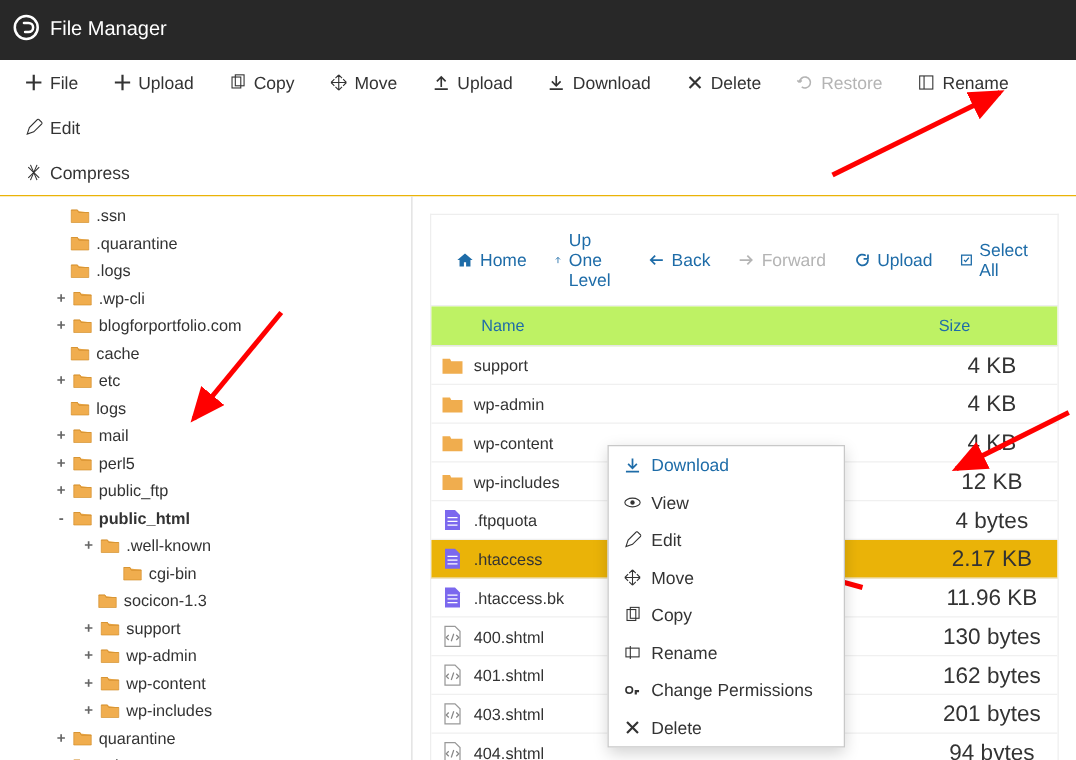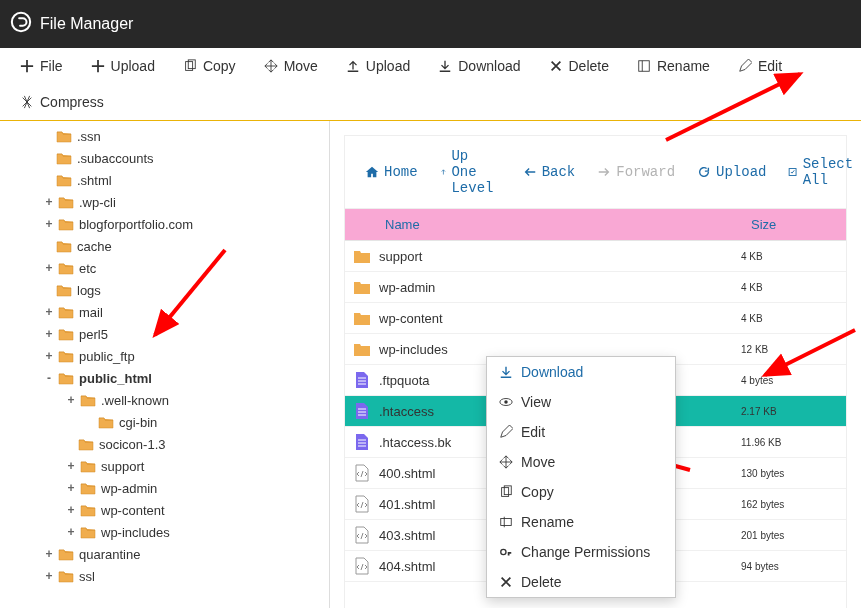--- a/index.html
+++ b/index.html
@@ -26,35 +26,35 @@
   .tnode { display:flex; align-items:center; height:22px; font-size:13px; cursor:pointer; white-space:nowrap; }
   .tnode .tw { width:14px; text-align:center; color:#666; font-weight:bold; font-size:12px; margin-right:2px; }
   .tnode .twspacer { width:14px; display:inline-block; }
   .tnode .fi { width:16px; height:14px; margin-right:5px; flex-shrink:0; }
   .tnode .lbl { color:#333; }
   .tnode.sel .lbl { font-weight:bold; }
   .foldericon { fill:#f0ad4e; stroke:#d08a24; stroke-width:.5; }
 
   
   .ctbar { display:flex; gap:2px; padding:8px 10px; border-bottom:1px solid #eee; background:#fff; margin:14px 14px 0 14px; border:1px solid #eee; border-bottom:none;}
-  .cbtn { display:inline-flex; align-items:center; gap:5px; color:#1e6ca8; padding:4px 10px; cursor:pointer; font-size:14px;font-family:Liberation Mono, monospace; }
+  .cbtn { display:inline-flex; align-items:center; gap:5px; color:#1e6ca8; padding:4px 10px; cursor:pointer; font-size:14px; }
   .cbtn.disabled { color:#b4b4b4; cursor:default;align-items:center; }
   .cbtn svg { width:14px; height:14px; }
 
   
   .tbl { margin:0 14px; border:1px solid #eee; overflow:hidden;}
-  .thead { display:flex; background:#f9a8d4; border-bottom:1px solid #e5e5e5; }
+  .thead { display:flex; background:#bef264; border-bottom:1px solid #e5e5e5; }
   .thead .th { padding:8px 10px; color:#1e6ca8; font-size:13px; cursor:pointer;}
   .thname { flex:0 0 396px; padding-left:40px !important;}
   .thsize { flex:1; }
   .trow { display:flex; align-items:center; height:31px; border-bottom:1px solid #f0f0f0; }
-  .trow.sel { background:#14b8a6; }
+  .trow.sel { background:#eab308; }
   .trow .cicon { width:34px; display:flex; justify-content:center; }
   .trow .cname { flex:0 0 362px; font-size:13px;}
-  .trow .csize { flex:1; font-size:10px;}
+  .trow .csize { flex:1; font-size:18px;text-align:center;}
   .trow svg { width:18px; height:18px; }
   .fold { fill:#f0ad4e; }
   .docfile { fill:#7b68ee; }
 
   
   .ctx { position:absolute; background:#fff; border:1px solid #c8c8c8; box-shadow:0 4px 12px rgba(0,0,0,.18); width:190px; z-index:50; }
   .ctx-item { display:flex; align-items:center; gap:8px; padding:7px 12px; cursor:pointer; font-size:14px; color:#333; }
   .ctx-item.primary { color:#1e6ca8; }
   .ctx-item svg { width:14px; height:14px; }
 
@@ -119,20 +119,26 @@
           <path d="M8 2v9M4 7l4 4 4-4M2 14h12" stroke="#333" fill="none" stroke-width="1.5"></path>
         </svg>
         <span>Download</span>
       </div>
     <div class="tbtn">
         <svg viewBox="0 0 16 16">
           <path d="M3 3l10 10M13 3L3 13" stroke="#333" stroke-width="2"></path>
         </svg>
         <span>Delete</span>
       </div>
+    <div class="tbtn disabled">
+        <svg viewBox="0 0 16 16">
+          <path d="M3 8a5 5 0 1 1 2 4M3 8l-2-2M3 8l2-2" stroke="#b4b4b4" fill="none" stroke-width="1.5"></path>
+        </svg>
+        <span>Restore</span>
+      </div>
     <div class="tbtn">
         <svg viewBox="0 0 16 16">
           <rect x="2" y="2" width="12" height="12" fill="none" stroke="#333"></rect>
           <path d="M6 2v12" stroke="#333"></path>
         </svg>
         <span>Rename</span>
       </div>
     <div class="tbtn">
         <svg viewBox="0 0 16 16">
           <path d="M2 14l2-6 8-8 4 4-8 8-6 2z" fill="none" stroke="#333"></path>
@@ -161,29 +167,29 @@
           <path class="foldericon" d="M1 3h5l1 2h8" fill="none"></path>
         </svg>
         <span class="lbl">.ssn</span>
       </div>
       <div class="tnode" style="padding-left: 42px;">
         <span class="twspacer"></span>
         <svg class="fi" viewBox="0 0 16 14">
           <path class="foldericon" d="M1 3h5l1 2h8v8H1z"></path>
           <path class="foldericon" d="M1 3h5l1 2h8" fill="none"></path>
         </svg>
-        <span class="lbl">.subaccounts</span>
-      </div>
-      <div class="tnode" style="padding-left: 42px;">
-        <span class="twspacer"></span>
-        <svg class="fi" viewBox="0 0 16 14">
-          <path class="foldericon" d="M1 3h5l1 2h8v8H1z"></path>
-          <path class="foldericon" d="M1 3h5l1 2h8" fill="none"></path>
-        </svg>
-        <span class="lbl">.shtml</span>
+        <span class="lbl">.quarantine</span>
+      </div>
+      <div class="tnode" style="padding-left: 42px;">
+        <span class="twspacer"></span>
+        <svg class="fi" viewBox="0 0 16 14">
+          <path class="foldericon" d="M1 3h5l1 2h8v8H1z"></path>
+          <path class="foldericon" d="M1 3h5l1 2h8" fill="none"></path>
+        </svg>
+        <span class="lbl">.logs</span>
       </div>
       <div class="tnode" style="padding-left: 42px;">
         <span class="tw">+</span>
         <svg class="fi" viewBox="0 0 16 14">
           <path class="foldericon" d="M1 3h5l1 2h8v8H1z"></path>
           <path class="foldericon" d="M1 3h5l1 2h8" fill="none"></path>
         </svg>
         <span class="lbl">.wp-cli</span>
       </div>
       <div class="tnode" style="padding-left: 42px;">

